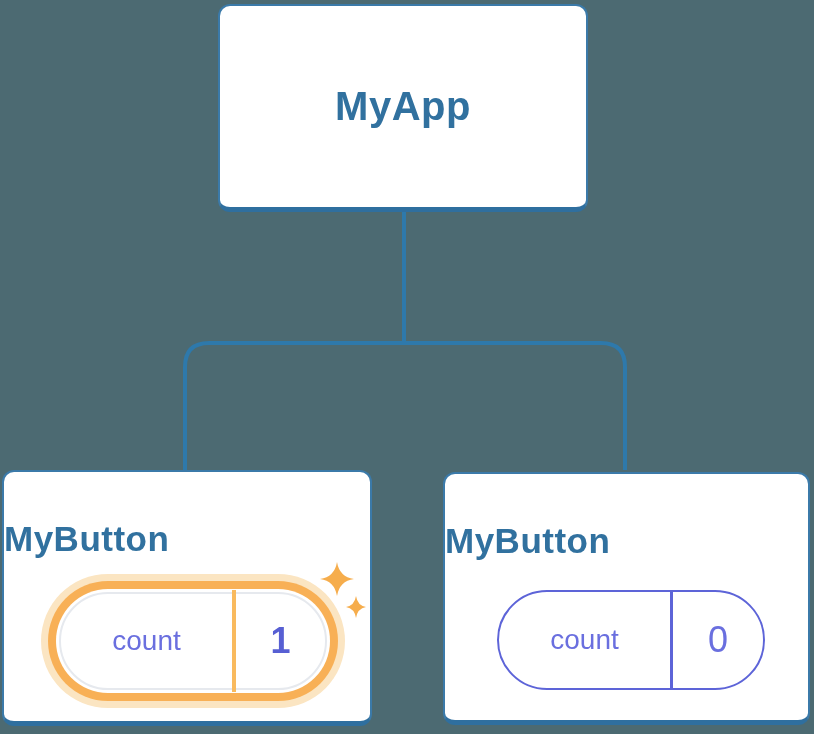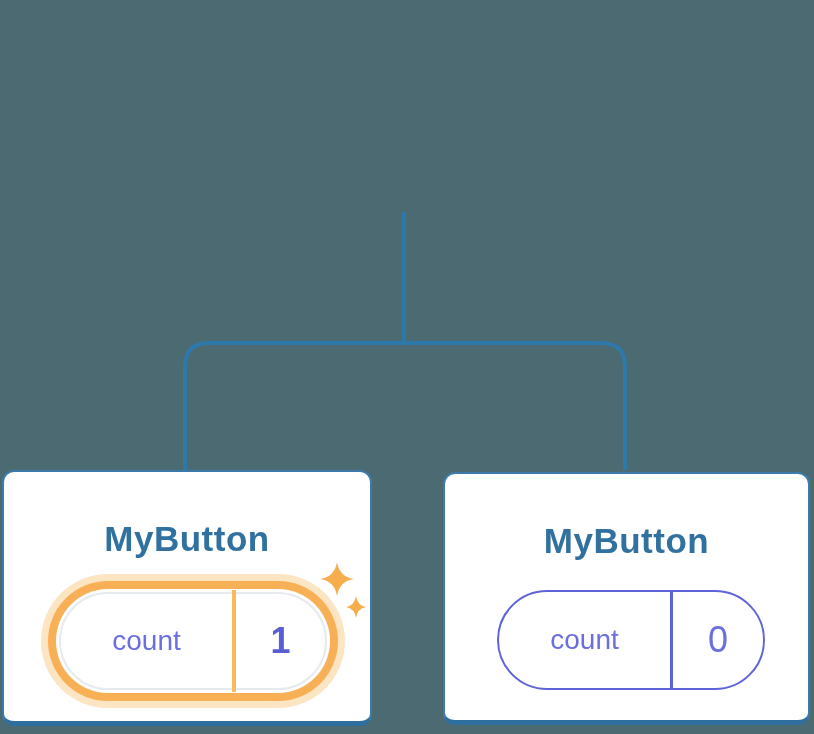--- a/index.html
+++ b/index.html
@@ -29,21 +29,20 @@
     width: 370px; height: 208px;
     display: flex; align-items: center; justify-content: center;
     font-size: 40px; font-weight: 700; color: #31719f;
     letter-spacing: 0.5px;
   }
   .node-child-left  { left: 2px;   top: 470px; width: 370px; height: 256px; }
   .node-child-right { left: 443px; top: 472px; width: 367px; height: 253px; }
   .node-title {
     position: absolute;
     left: 0; top: 47px; width: 100%;
-    text-align: center;
     font-size: 35px; font-weight: 700; color: #31719f;
     line-height: 40px;
     letter-spacing: 0.5px;
   }
   .pill {
     position: absolute;
     box-sizing: border-box;
     background: #ffffff;
     border-radius: 60px;
     display: flex;
@@ -98,20 +97,23 @@
 </head>
 <body>
 
 <div class="stage">
 
   <svg class="connector-svg" viewBox="0 0 814 734" xmlns="http://www.w3.org/2000/svg">
     <path d="M404,212 L404,343" fill="none" stroke="#2e79ab" stroke-width="4"></path>
     <path d="M185,470 L185,367 Q185,343 209,343 L601,343 Q625,343 625,367 L625,470" fill="none" stroke="#2e79ab" stroke-width="4"></path>
   </svg>
 
+  <div class="node node-root">
+    <span>MyApp</span>
+  </div>
 
   <div class="node node-child-left">
     <div class="node-title">MyButton</div>
 
     <div class="pill pill-left">
       <span class="pill-key">count</span>
       <span class="pill-divider pill-divider-orange"></span>
       <span class="pill-value pill-value-bold">1</span>
     </div>
 

